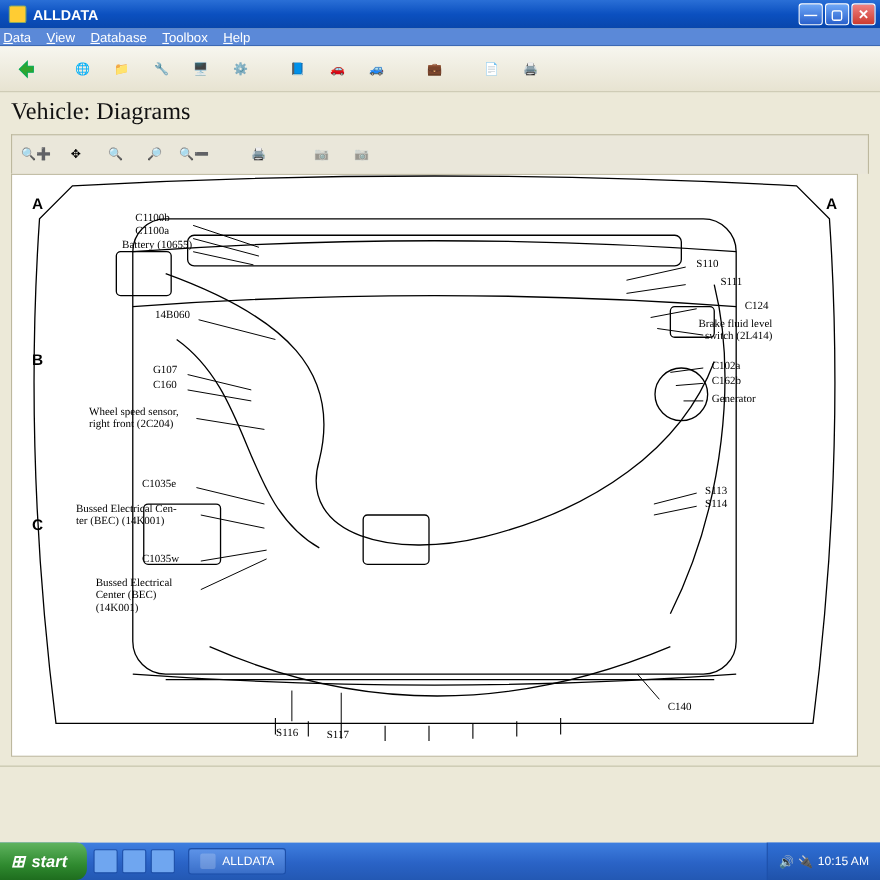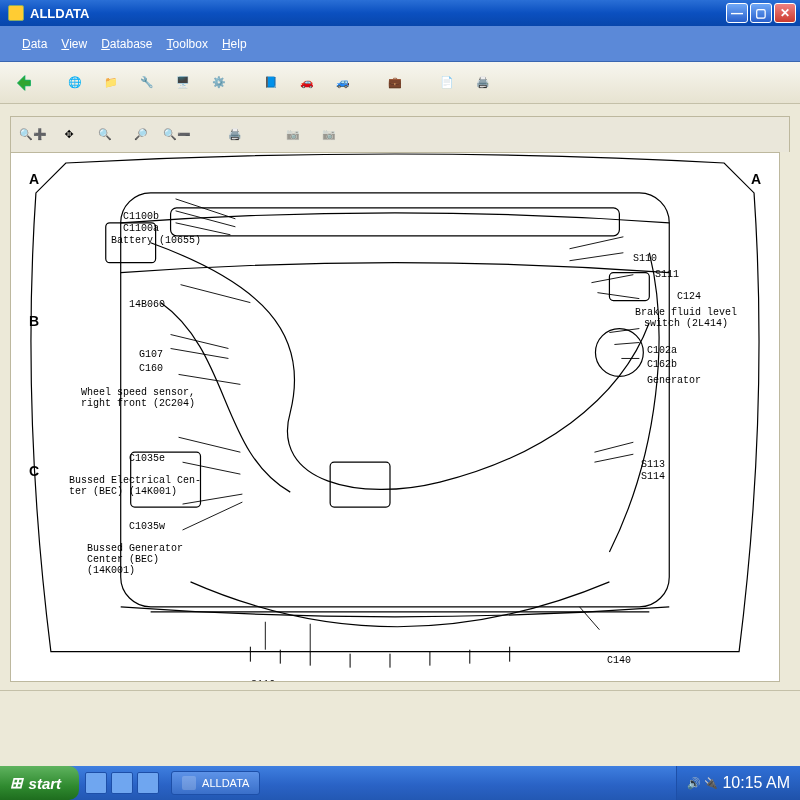--- a/index.html
+++ b/index.html
@@ -16,21 +16,21 @@
   .titlebar .win-btns { display: flex; gap: 2px; }
   .titlebar .win-btn {
     width: 22px; height: 20px; border: 1px solid #fff; border-radius: 3px;
     display: flex; align-items: center; justify-content: center; font-size: 12px;
     background: linear-gradient(to bottom,#6fa8f7,#2960cc);
     color: #fff; cursor: default;
   }
   .titlebar .win-btn.close { background: linear-gradient(to bottom,#f08282,#cc3b2e); }
   
   .menubar {
-    height: 36px; background: #5b89d8; display: flex; align-items: center; padding: 0 22px;
+    height: 16px; background: #5b89d8; display: flex; align-items: center; padding: 0 3px;
     color: #fff; font-size: 12px; gap: 14px;
     border-bottom: 1px solid #3a66b0;
   }
   .menubar .menu-item span { text-decoration: underline; }
   .menubar .menu-item { cursor: default; }
   
   .toolbar {
     height: 42px; background: linear-gradient(to bottom,#f7f6ef,#e7e3d1);
     border-bottom: 1px solid #c4c0a8; display: flex; align-items: center; padding: 0 8px; gap: 6px;
   }
@@ -46,22 +46,22 @@
   .viewer-wrap { padding: 6px 10px 8px 10px; }
   .viewer-toolbar {
     height: 36px; background:#eae7da; border:1px solid #bdb89e; border-bottom:none;
     display:flex; align-items:center; padding:0 8px; gap:8px;
   }
   .vw-btn { width:28px; height:28px; display:flex; align-items:center; justify-content:center; }
   .viewer-canvas {
     border:1px solid #bdb89e; background:#fff; width: 770px; height: 530px; position:relative; overflow:hidden;
   }
   .diagram-svg { position:absolute; inset:0; }
-  .annot { position:absolute; font-family: Liberation Mono, monospace; font-size: 10px; color:#000; line-height:1.1; white-space:nowrap;margin-top:24px; }
-  .annot.right { text-align:center; }
+  .annot { position:absolute; font-family: Liberation Serif, serif; font-size: 10px; color:#000; line-height:1.1; white-space:nowrap; }
+  .annot.right { text-align:right; }
   .annot .sub { display:block; }
   .row-letter { position:absolute; font-family:Arial; font-weight:bold; font-size:14px; }
   
   .taskbar {
     position:absolute; left:0; right:0; bottom:0; height:34px;
     background: linear-gradient(to bottom,#3f7fe0 0%, #2a63c6 55%, #2358b3 100%);
     display:flex; align-items:center; color:#fff; font-size:11px;
   }
   .start-btn {
     height:34px; padding: 0 18px 0 10px; display:flex; align-items:center; gap:6px;
@@ -72,21 +72,21 @@
   .ql { display:flex; align-items:center; gap:4px; padding:0 6px; }
   .ql .q { width:22px; height:22px; background:#6fa6f0; border:1px solid #1d4fa8; border-radius:2px; }
   .tasks { display:flex; gap:4px; padding:0 6px; flex:1; }
   .task {
     height:24px; padding:0 10px; display:flex; align-items:center; gap:6px;
     background: linear-gradient(to bottom,#5d93e8,#3a6fc9); border:1px solid #1d4fa8; border-radius:3px;
     color:#fff; max-width:160px; overflow:hidden; text-overflow:ellipsis; white-space:nowrap;
   }
   .task-ico { width:14px; height:14px; background:#fff3; border-radius:2px; }
   .tray { display:flex; align-items:center; gap:4px; padding:0 10px; background:linear-gradient(to bottom,#2f6fd6,#1f52aa); height:34px; border-left:1px solid #1d4fa8;}
-  .tray .clock { font-size:16px; }
+  .tray .clock { font-size:11px; }
   
   .statusbar { height: 22px; background:#ece9d8; border-top:1px solid #c4c0a8; display:flex; align-items:center; padding:0 10px; font-size:11px; color:#555; gap:20px; }
   .whole { position:relative; width:800px; height:800px; }
 </style>
 </head>
 <body>
 <div class="whole">
 
 <div class="titlebar">
   <div class="app-icon"></div>
@@ -145,20 +145,21 @@
   <div class="tb-sep"></div>
   <div class="tb-btn">
         <span class="ico">📄</span>
       </div>
   <div class="tb-btn">
         <span class="ico">🖨️</span>
       </div>
 </div>
 
 <div class="heading">
+  <div class="h1">Vehicle:  Diagrams</div>
 </div>
 
 <div class="viewer-wrap">
   <div class="viewer-toolbar">
     <div class="vw-btn">
           <span>🔍➕</span>
         </div>
     <div class="vw-btn">
           <span>✥</span>
         </div>
@@ -258,35 +259,35 @@
           <line x1="255" y1="498" x2="255" y2="470"></line>
           <line x1="300" y1="500" x2="300" y2="472"></line>
           <line x1="590" y1="478" x2="570" y2="455"></line>
         </g>
       </g>
     </svg>
 
     <div class="annot" style="left:112px; top:34px;"><span>C1100b</span></div>
     <div class="annot" style="left:112px; top:46px;"><span>C1100a</span></div>
     <div class="annot" style="left:100px; top:58px;"><span>Battery (10655)</span></div>
-    <div class="annot" style="left:118px; top:122px;"><span>14B060</span></div>
+    <div class="annot" style="left:130px; top:122px;"><span>14B060</span></div>
     <div class="annot" style="left:128px; top:172px;"><span>G107</span></div>
     <div class="annot" style="left:128px; top:186px;"><span>C160</span></div>
     <div class="annot" style="left:70px;  top:210px;">
       <span>Wheel speed sensor,</span>
       <span class="sub">right front (2C204)</span>
     </div>
     <div class="annot" style="left:118px; top:276px;"><span>C1035e</span></div>
     <div class="annot" style="left:58px;  top:298px;">
       <span>Bussed Electrical Cen-</span>
       <span class="sub">ter (BEC) (14K001)</span>
     </div>
     <div class="annot" style="left:118px; top:344px;"><span>C1035w</span></div>
     <div class="annot" style="left:76px;  top:366px;">
-      <span>Bussed Generator</span>
+      <span>Bussed Electrical</span>
       <span class="sub">Center (BEC)</span>
       <span class="sub">(14K001)</span>
     </div>
 
     <div class="annot right" style="left:622px; top:76px;"><span>S110</span></div>
     <div class="annot right" style="left:644px; top:92px;"><span>S111</span></div>
     <div class="annot right" style="left:666px; top:114px;"><span>C124</span></div>
     <div class="annot right" style="left:624px; top:130px;">
       <span>Brake fluid level</span>
       <span class="sub">switch (2L414)</span>

